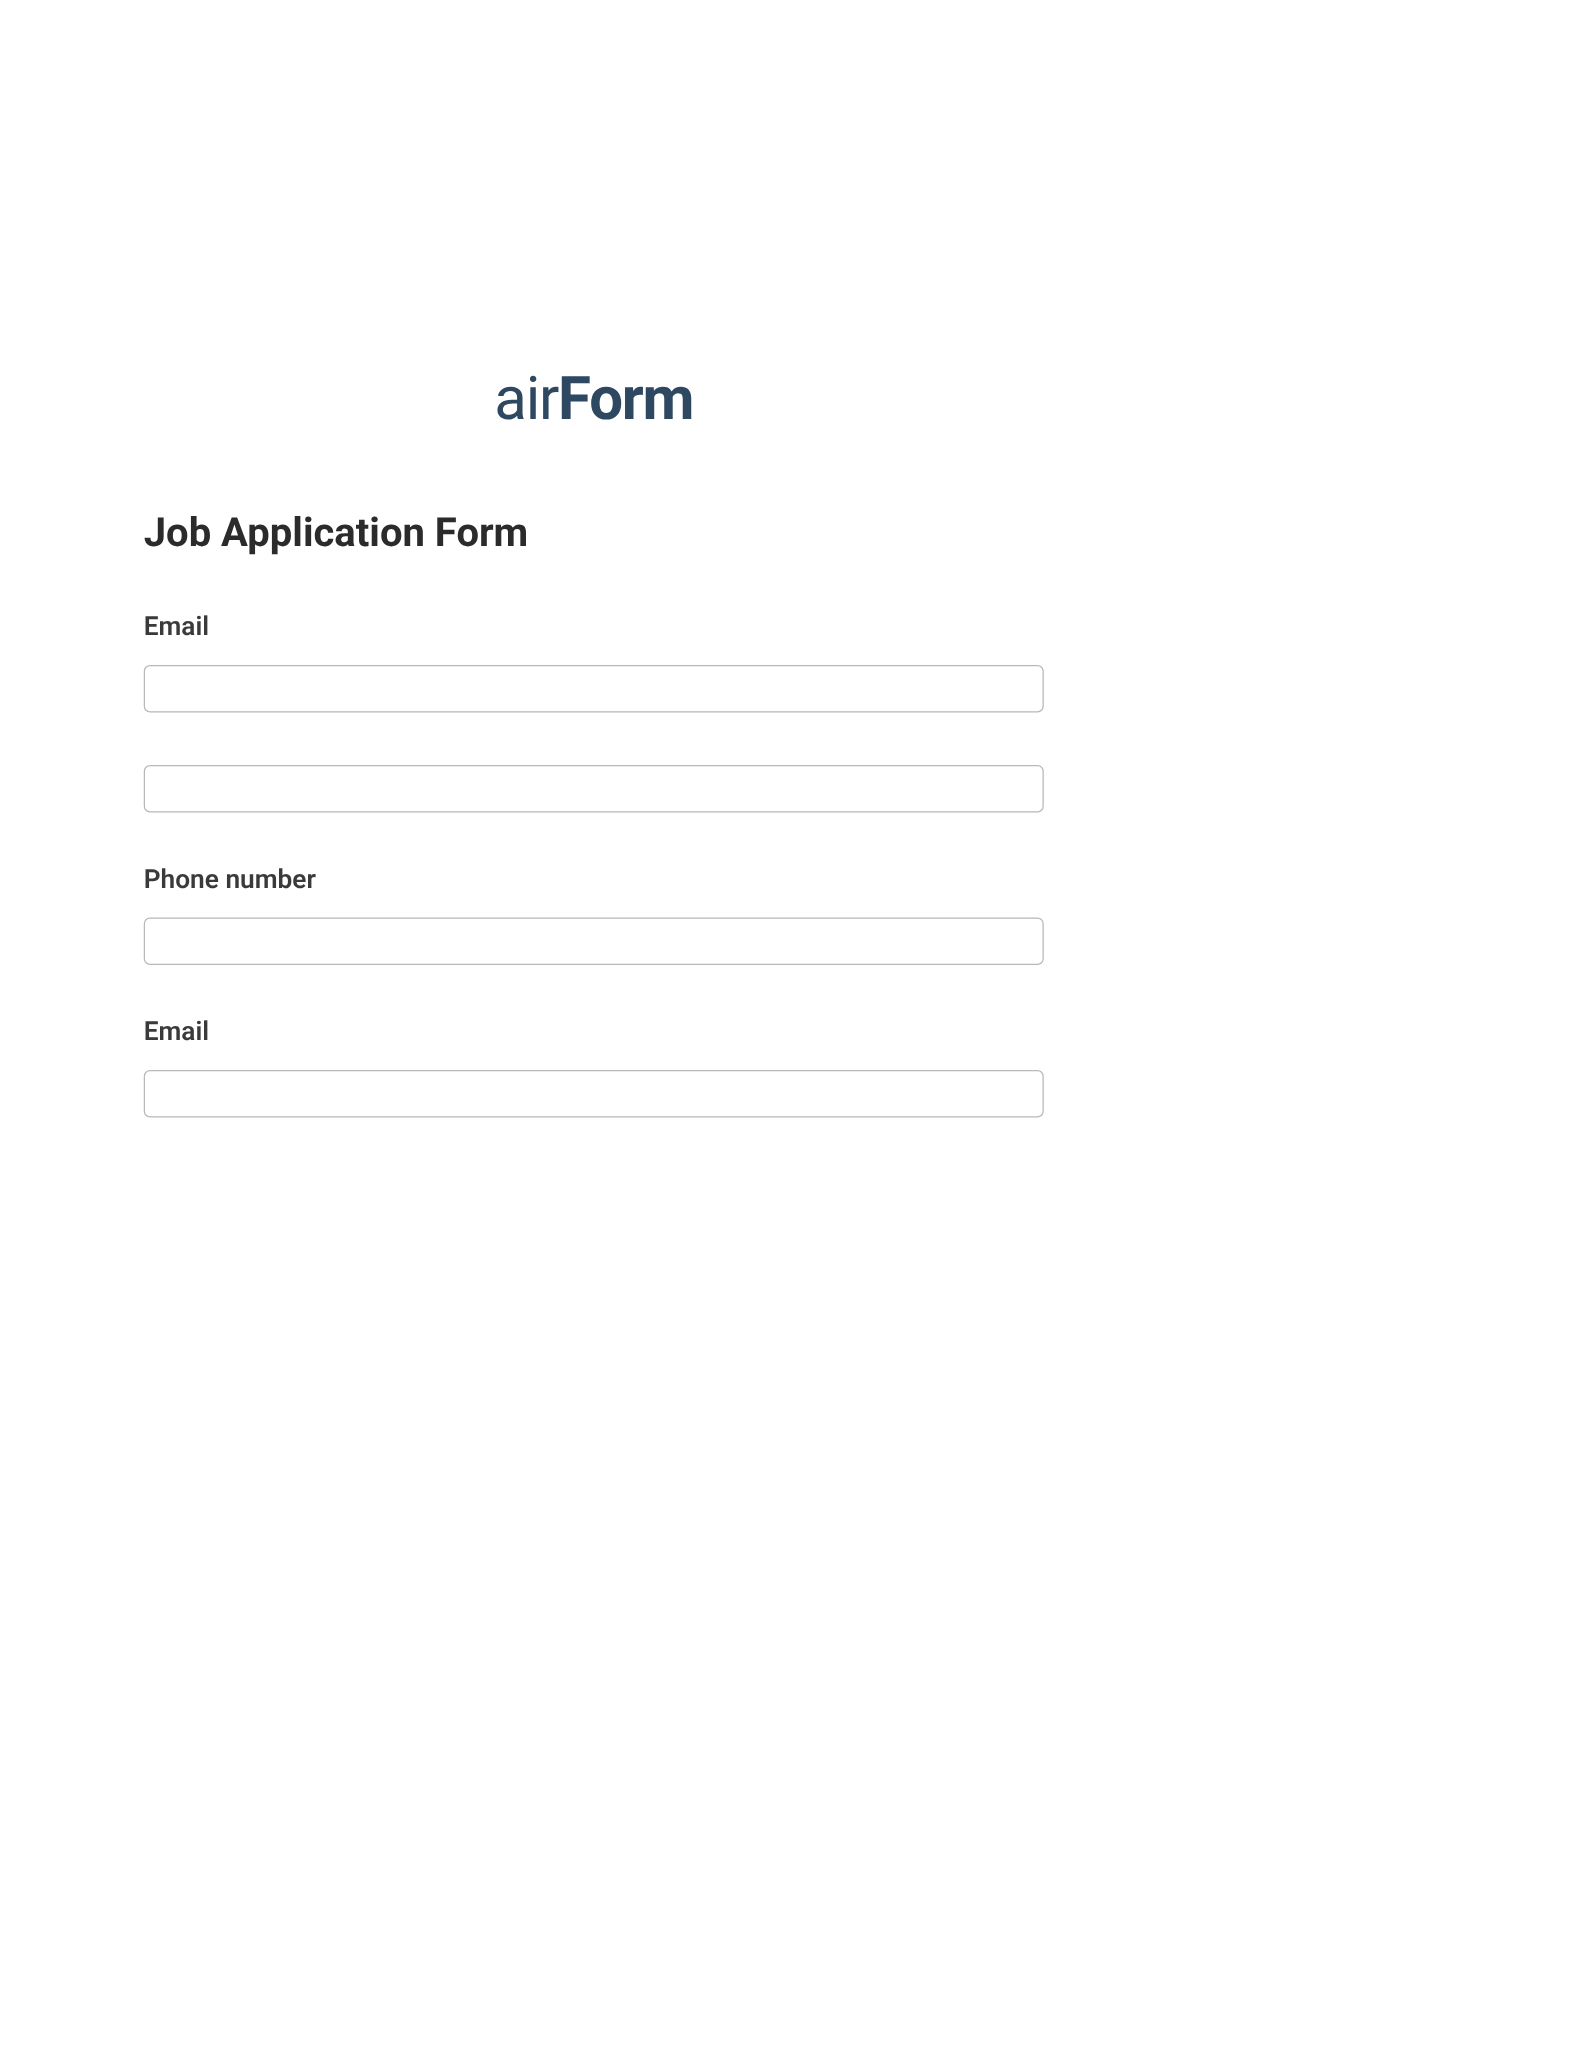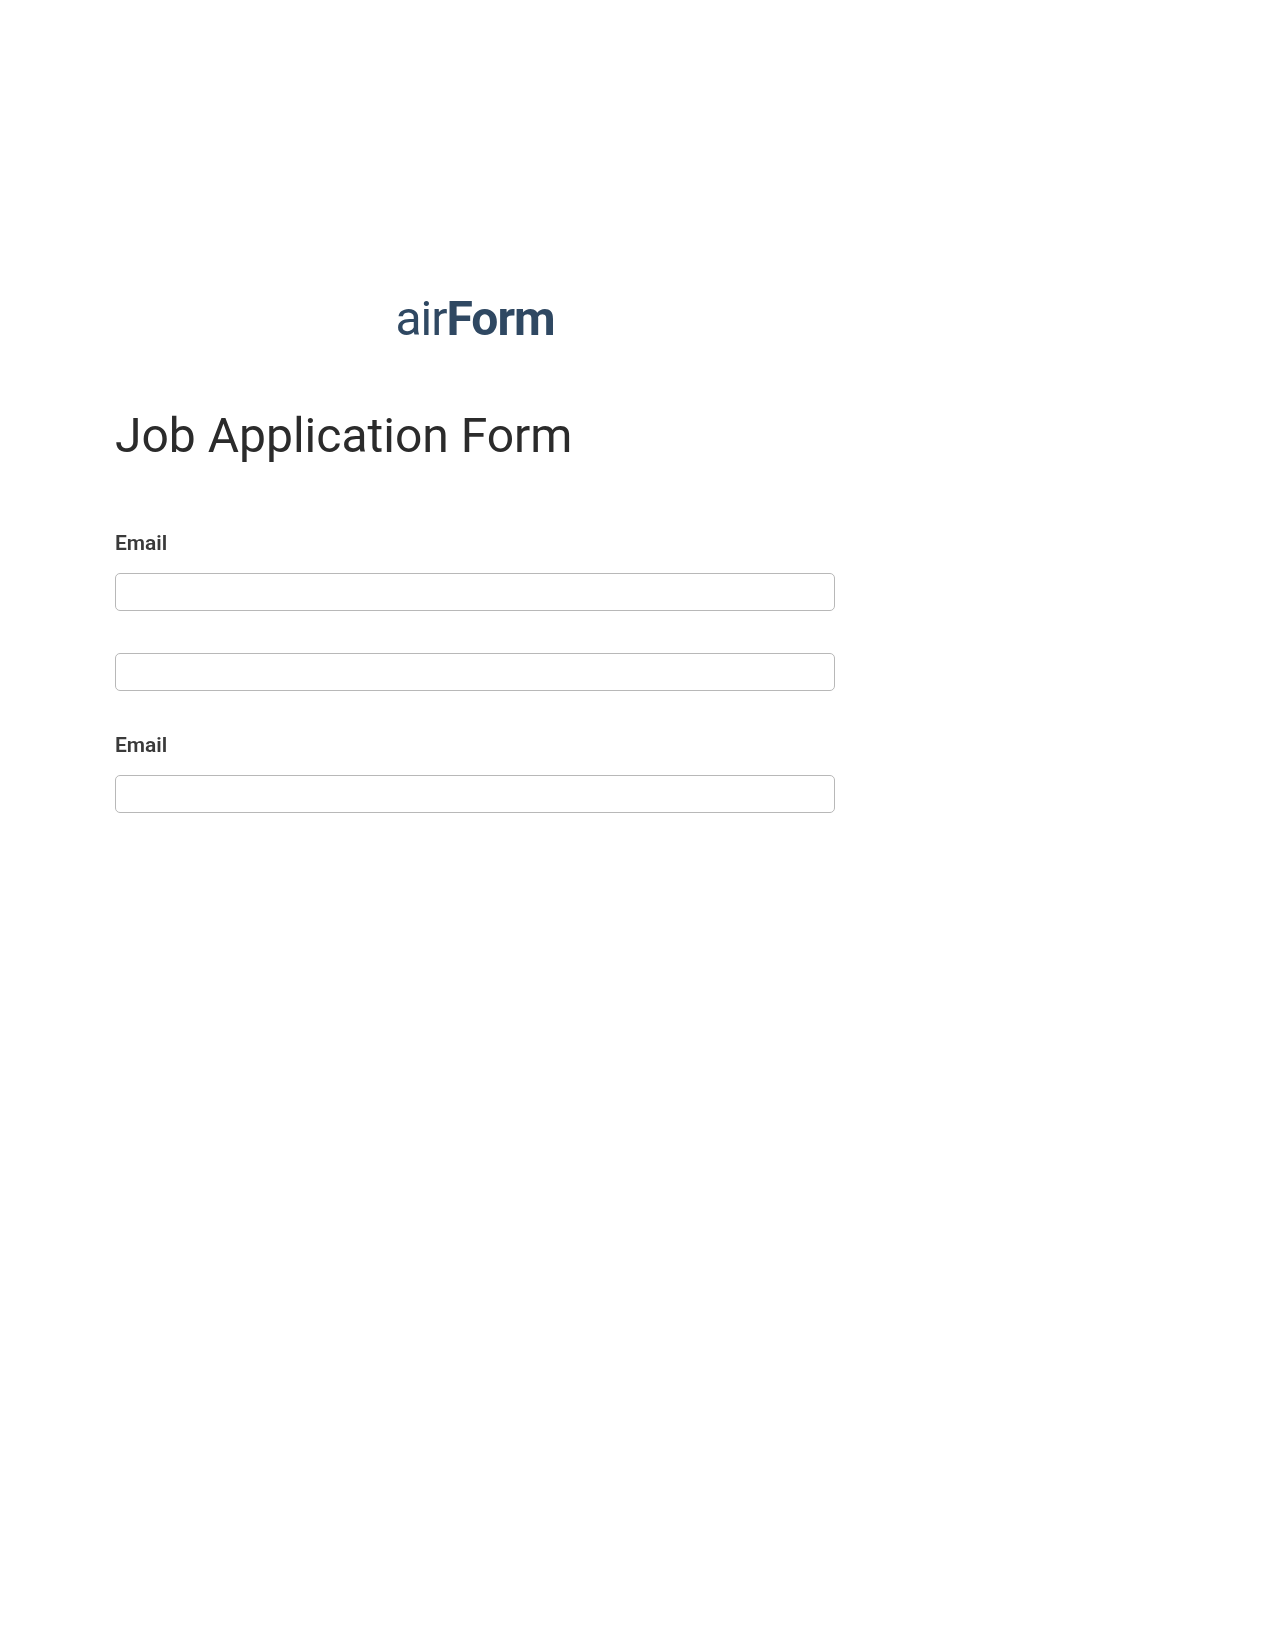--- a/index.html
+++ b/index.html
@@ -33,24 +33,24 @@
       letter-spacing: -1px;
     }
     .logo-air {
       font-weight: 400;
       text-align: center;
     }
     .logo-slate {
       font-weight: 700;
     }
     .form-title {
-      font-size: 48px;
-      font-weight: 400;
+      font-size: 32px;
+      font-weight: 700;
       color: #2b2b2b;
-      margin-bottom: 67px;
+      margin-bottom: 45px;
     }
     .form-field {
       margin-bottom: 42px;
     }
     .field-label {
       font-size: 21px;
       font-weight: 600;
       color: #3a3a3a;
       display: block;
       margin-bottom: 18px;
@@ -77,18 +77,22 @@
 
   <div class="form-field">
     <label class="field-label">Email</label>
     <input type="text" class="field-input" value="" style="">
   </div>
 
   <div class="form-field">
     <input type="text" class="field-input" value="" style="">
   </div>
 
+  <div class="form-field">
+    <label class="field-label">Phone number</label>
+    <input type="text" class="field-input" value="" style="">
+  </div>
 
   <div class="form-field">
     <label class="field-label">Email</label>
     <input type="text" class="field-input" value="" style="">
   </div>
 </div>
 
 </body></html>

